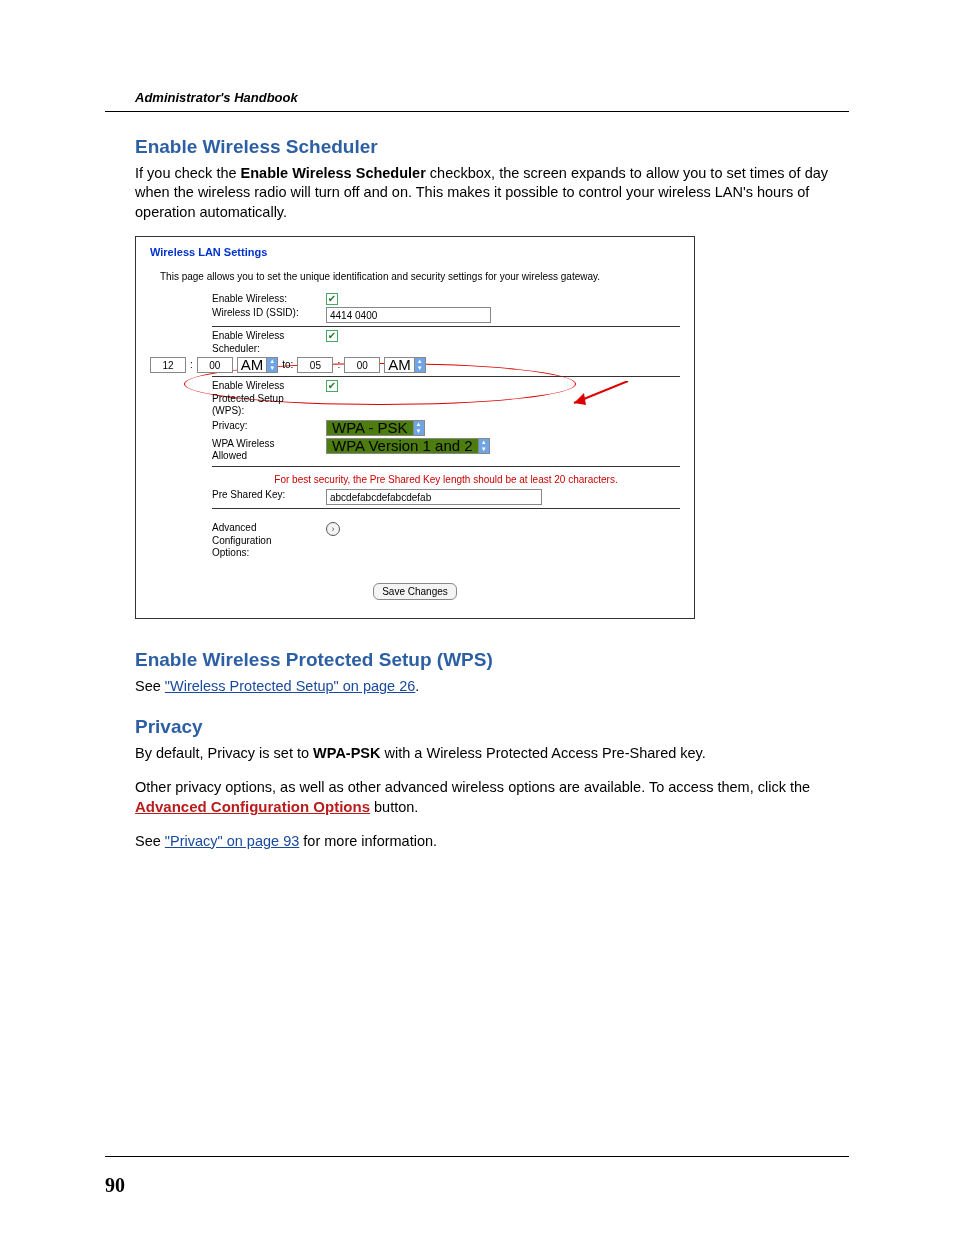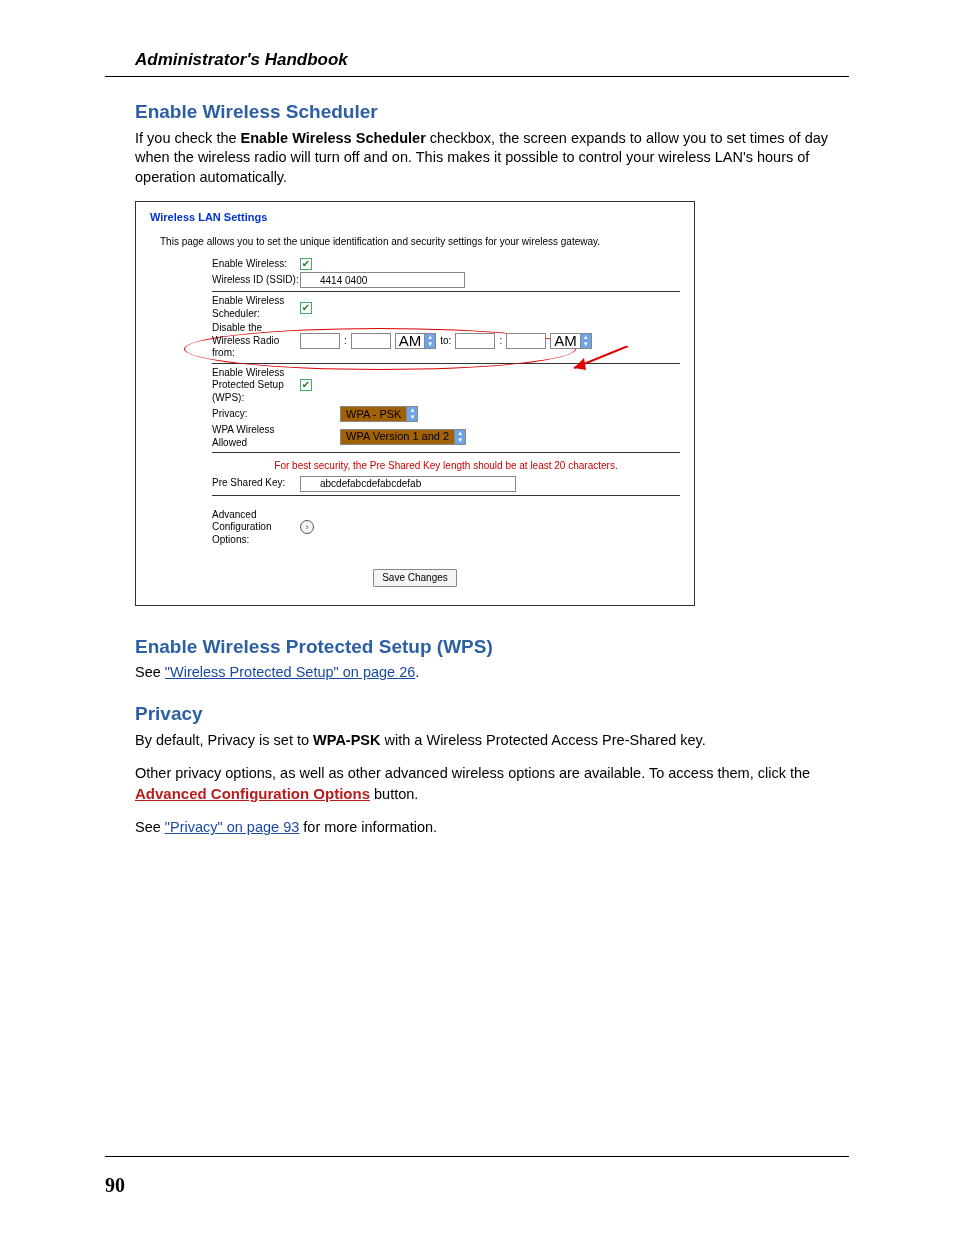--- a/index.html
+++ b/index.html
@@ -13,23 +13,24 @@
   .page {
     width: 954px;
     height: 1235px;
     position: relative;
     padding: 50px 105px 40px 105px;
   }
   .running-head {
     font-family: Arial, sans-serif;
     font-weight: bold;
     font-style: italic;
-    font-size: 17px;
+    font-size: 13px;
     margin-bottom: 6px;
     padding-left: 30px;
+    margin-top: 40px;
   }
   .top-rule {
     border: none;
     border-top: 1.5px solid #000;
     margin: 0 0 22px 0;
   }
   .content {
     padding-left: 30px;
     padding-right: 10px;
     font-size: 14.5px;
@@ -73,23 +74,24 @@
     margin-bottom: 10px;
   }
   .shot-desc {
     font-size: 10px;
     text-align: left;
     margin-bottom: 8px;
     padding: 0 10px;
   }
   .frow {
     display: flex;
-    align-items: center;
+    align-items: flex-start;
     padding: 1px 0;
     position: relative;
+    gap: 26px;
   }
   .flabel {
     width: 150px;
     padding-left: 62px;
     font-size: 10px;
     line-height: 1.25;
   }
   .fval {
     flex: 1;
     font-size: 10px;
@@ -110,21 +112,21 @@
     align-items: center;
     justify-content: center;
     font-size: 10px;
     color: #2a7a2a;
     line-height: 1;
   }
   .tinput {
     border: 1px solid #888;
     background: #fff;
     font-size: 10px;
-    padding: 1px 19px;
+    padding: 1px 3px;
     height: 16px;
   }
   .ssid { width: 165px; }
   .hh { width: 36px; text-align: center; }
   .psk { width: 216px; }
   .stepper {
     display: inline-flex;
     align-items: stretch;
     height: 16px;
   }
@@ -152,26 +154,25 @@
     line-height: 1;
   }
   .dropdown {
     display: inline-flex;
     align-items: stretch;
     height: 16px;
   }
   .dropdown .lab {
     border: 1px solid #888;
     border-right: none;
-    background: #a16207;
-    font-size: 11px;
+    background: #4d7c0f;
+    font-size: 15px;
     padding: 1px 5px;
     display: flex;
     align-items: center;
-    margin-left: 40px;
   }
   .dropdown .dd-btn {
     width: 12px;
     border: 1px solid #888;
     background: #6fa5e6;
     display: flex;
     flex-direction: column;
   }
   .dropdown .dd-btn div {
     flex: 1;
@@ -199,21 +200,21 @@
     background: #f4f4f4;
   }
   .save-row {
     text-align: center;
     margin-top: 22px;
   }
   .save-btn {
     font-size: 10px;
     padding: 1px 8px;
     border: 1px solid #888;
-    border-radius: 1px;
+    border-radius: 6px;
     background: #f4f4f4;
     display: inline-block;
   }
   
   .anno-circle {
     position: absolute;
     border: 1.6px solid #d00;
     border-radius: 50%;
     width: 392px;
     height: 42px;
@@ -286,21 +287,20 @@
       <hr class="divider">
 
       <div class="frow">
         <div class="flabel">Enable Wireless Scheduler:</div>
         <div class="fval">
             <span class="check">✔</span>
           </div>
       </div>
 
       <div class="frow">
-        <div class="flabel">Disable the Wireless Radio from:</div>
         <div class="fval">
           <input class="tinput hh" value="12" style="">
           <span>:</span>
           <input class="tinput hh" value="00" style="">
           <span class="stepper">
             <span class="lab">AM</span>
             <span class="arrows">
                 <div>▲</div>
                 <div>▼</div>
               </span>

